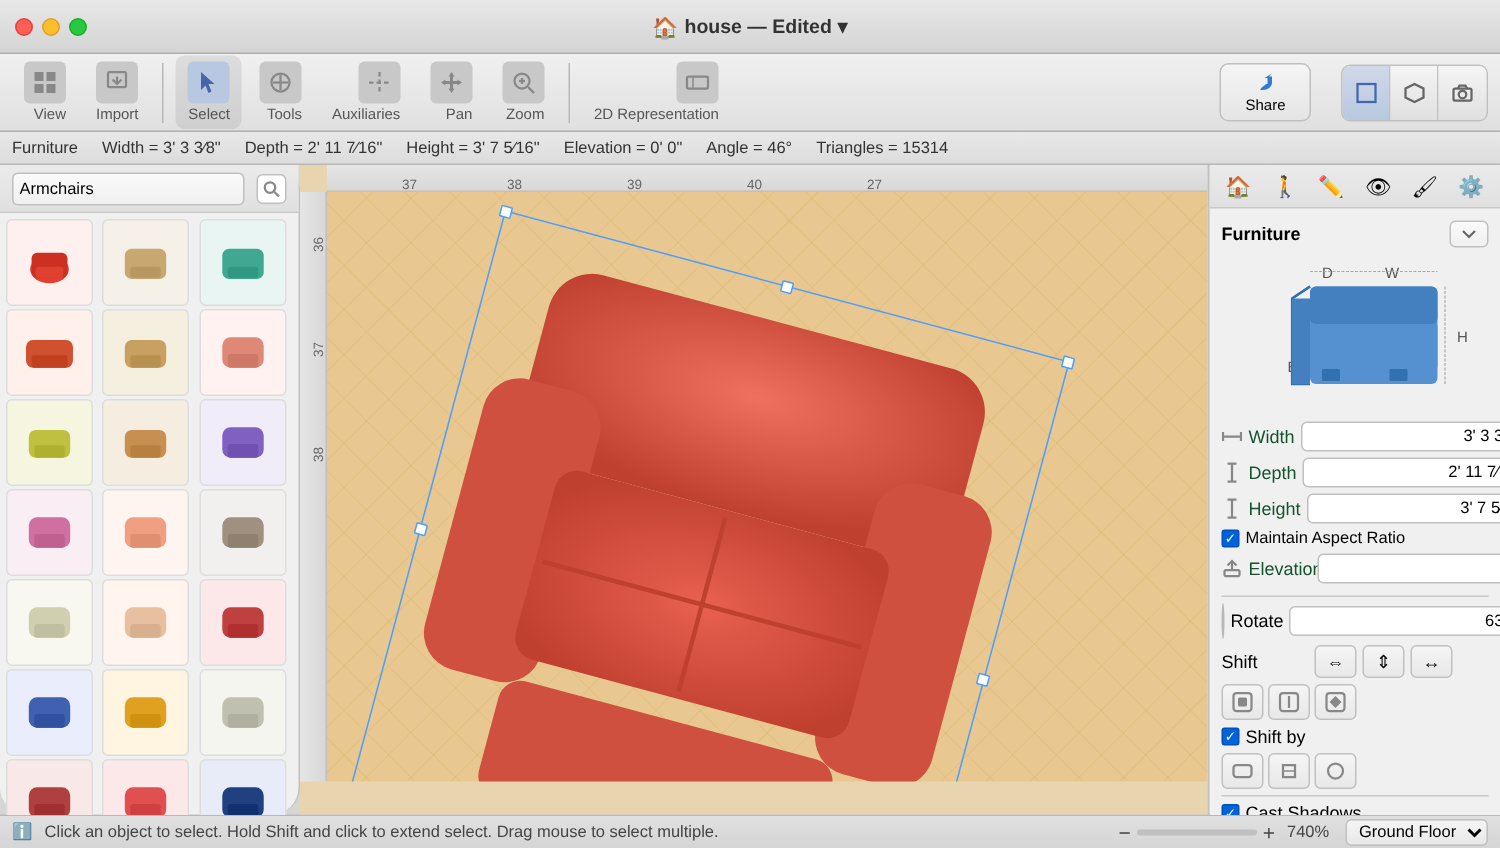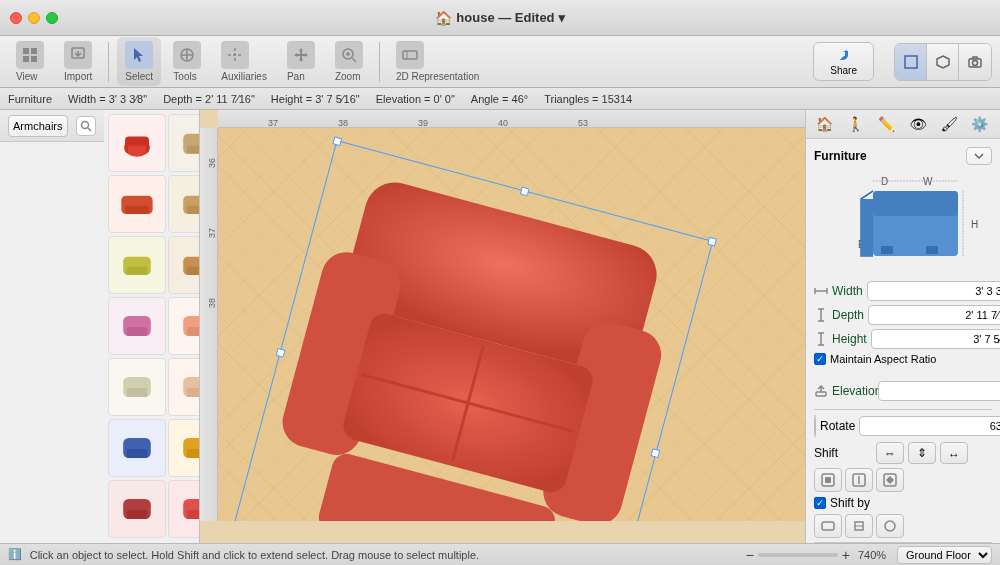--- a/index.html
+++ b/index.html
@@ -9,39 +9,39 @@
     #titlebar { height: 36px; background: linear-gradient(to bottom, #e8e8e8, #d4d4d4); display: flex; align-items: center; justify-content: center; position: relative; border-bottom: 1px solid #b0b0b0; }
     #titlebar .traffic-lights { position: absolute; left: 10px; display: flex; gap: 6px; }
     .traffic-light { width: 12px; height: 12px; border-radius: 50%; }
     .tl-red { background: #ff5f57; border: 1px solid #e0443e; }
     .tl-yellow { background: #ffbd2e; border: 1px solid #dea123; }
     .tl-green { background: #28c940; border: 1px solid #1aab29; }
     #titlebar .title { font-size: 13px; font-weight: 600; color: #333; display: flex; align-items: center; gap: 4px; }
 
     
     #toolbar { height: 52px; background: linear-gradient(to bottom, #f0f0f0, #e0e0e0); border-bottom: 1px solid #b0b0b0; display: flex; align-items: center; padding: 0 8px; gap: 4px; }
-    .toolbar-group { display: flex; flex-direction: column; align-items: flex-start; gap: 2px; padding: 4px 8px; cursor: pointer; border-radius: 6px; }
+    .toolbar-group { display: flex; flex-direction: column; align-items: flex-end; gap: 2px; padding: 4px 8px; cursor: pointer; border-radius: 6px; }
     .toolbar-btn-icon { width: 28px; height: 28px; background: #c8c8c8; border-radius: 4px; display: flex; align-items: center; justify-content: center; font-size: 14px; }
     .toolbar-label { font-size: 10px; color: #555; }
     .toolbar-separator { width: 1px; height: 40px; background: #b8b8b8; margin: 0 4px; }
     .toolbar-right { margin-left: auto; display: flex; align-items: center; gap: 20px; }
     .share-btn { background: linear-gradient(to bottom, #f5f5f5, #e5e5e5); border: 1px solid #c0c0c0; border-radius: 6px; padding: 4px 16px; font-size: 12px; cursor: pointer; display: flex; flex-direction: column; align-items: center; gap: 2px; }
     .view-mode-group { display: flex; border: 1px solid #c0c0c0; border-radius: 6px; overflow: hidden; }
     .view-mode-btn { width: 32px; height: 36px; background: linear-gradient(to bottom, #f5f5f5, #e0e0e0); border-right: 1px solid #c0c0c0; display: flex; align-items: center; justify-content: center; cursor: pointer; font-size: 14px; }
     .view-mode-btn:last-child { border-right: none; }
     .view-mode-btn.active { background: linear-gradient(to bottom, #d0d8e8, #b8c8e0); }
 
     
     #infobar { height: 22px; background: linear-gradient(to bottom, #e8e8e8, #dcdcdc); border-bottom: 1px solid #b8b8b8; display: flex; align-items: center; padding: 0 8px; font-size: 11px; color: #333; gap: 16px; }
 
     
     #main { display: flex; height: calc(565px - 36px - 52px - 22px - 22px); }
 
     
-    #sidebar { width: 200px; background: #f0f0f0; border-right: 1px solid #c0c0c0; display: flex; flex-direction: row; }
+    #sidebar { width: 200px; background: #f0f0f0; border-right: 1px solid #c0c0c0; display: flex; flex-direction: column; border-radius: 18px; }
     #sidebar-header { height: 32px; background: linear-gradient(to bottom, #ebebeb, #e0e0e0); border-bottom: 1px solid #c8c8c8; display: flex; align-items: center; padding: 0 8px; gap: 4px; }
     .sidebar-dropdown { flex: 1; height: 22px; border: 1px solid #c0c0c0; border-radius: 4px; background: linear-gradient(to bottom, #fafafa, #f0f0f0); font-size: 11px; padding: 0 4px; appearance: none; }
     #furniture-grid { display: grid; grid-template-columns: repeat(3, 1fr); gap: 2px; padding: 4px; overflow-y: auto; flex: 1; }
     .furniture-item { width: 58px; height: 58px; background: white; border: 1px solid #ddd; border-radius: 4px; display: flex; align-items: center; justify-content: center; cursor: pointer; overflow: hidden; }
 
     
     #canvas-area { flex: 1; background: #e8d5b0; position: relative; overflow: hidden; }
     .ruler-h { height: 18px; background: linear-gradient(to bottom, #e5e5e5, #d8d8d8); border-bottom: 1px solid #c0c0c0; display: flex; align-items: center; }
     .ruler-v { width: 18px; background: linear-gradient(to right, #e5e5e5, #d8d8d8); border-right: 1px solid #c0c0c0; position: absolute; top: 18px; left: 0; bottom: 22px; }
     .canvas-content { position: absolute; top: 18px; left: 18px; right: 0; bottom: 22px; background: #e8c890; overflow: hidden; }
@@ -67,21 +67,21 @@
     .rp-toolbar { height: 40px; background: linear-gradient(to bottom, #ebebeb, #e0e0e0); border-bottom: 1px solid #c8c8c8; display: flex; align-items: center; justify-content: space-around; padding: 0 4px; }
     .rp-icon-btn { width: 28px; height: 28px; display: flex; align-items: center; justify-content: center; border-radius: 4px; cursor: pointer; font-size: 14px; }
     .rp-section { padding: 8px; }
     .furniture-preview { display: flex; align-items: center; justify-content: space-between; margin-bottom: 8px; }
     .furniture-dropdown-btn { font-size: 11px; border: 1px solid #c0c0c0; border-radius: 4px; background: linear-gradient(to bottom, #fafafa, #f0f0f0); padding: 2px 6px; cursor: pointer; display: flex; align-items: center; gap: 2px; }
     .preview-3d { width: 160px; height: 100px; margin: 0 auto 8px; display: flex; align-items: center; justify-content: center; }
     .dimension-row { display: flex; align-items: center; margin-bottom: 4px; gap: 4px; }
     .dim-icon { width: 16px; height: 16px; display: flex; align-items: center; justify-content: center; }
     .dim-label { width: 42px; font-size: 12px; color: #14532d; }
     .dim-input { flex: 1; height: 20px; border: 1px solid #c0c0c0; border-radius: 4px; background: white; padding: 0 4px; font-size: 11px; text-align: right; }
-    .aspect-ratio-row { display: flex; align-items: flex-start; gap: 4px; margin-bottom: 16px; }
+    .aspect-ratio-row { display: flex; align-items: flex-start; gap: 4px; margin-bottom: 4px; }
     .checkbox { width: 12px; height: 12px; border: 1px solid #888; background: white; display: flex; align-items: center; justify-content: center; border-radius: 2px; cursor: pointer; }
     .checkbox.checked { background: #0063d8; border-color: #0050c0; }
     .checkbox.checked::after { content: '✓'; color: white; font-size: 9px; }
     .elevation-row { display: flex; align-items: center; margin-bottom: 8px; gap: 4px; }
     .section-divider { height: 1px; background: #c8c8c8; margin: 4px 0; }
     .rotate-row { display: flex; align-items: center; gap: 4px; margin-bottom: 4px; }
     .rotate-dial { width: 24px; height: 24px; border-radius: 50%; background: linear-gradient(135deg, #e8e8e8, #d0d0d0); border: 1px solid #b8b8b8; }
     .flip-row { display: flex; align-items: center; gap: 4px; margin-bottom: 4px; }
     .flip-btn { width: 28px; height: 22px; background: linear-gradient(to bottom, #f5f5f5, #e8e8e8); border: 1px solid #c0c0c0; border-radius: 4px; display: flex; align-items: center; justify-content: center; cursor: pointer; font-size: 12px; }
     .icon-group-3 { display: flex; gap: 3px; margin-bottom: 4px; }
@@ -388,21 +388,21 @@
   </div>
 
   <div id="canvas-area">
 
     <div class="ruler-h" style="margin-left:18px;position:relative;overflow:hidden;">
       <div style="position:relative;width:100%;height:18px;display:flex;align-items:flex-end;">
         <span style="position:absolute;left:50px;font-size:9px;color:#666;">37</span>
         <span style="position:absolute;left:120px;font-size:9px;color:#666;">38</span>
         <span style="position:absolute;left:200px;font-size:9px;color:#666;">39</span>
         <span style="position:absolute;left:280px;font-size:9px;color:#666;">40</span>
-        <span style="position:absolute;left:360px;font-size:9px;color:#666;">53</span>
+        <span style="position:absolute;left:360px;font-size:9px;color:#666;">27</span>
       </div>
     </div>
 
     <div class="ruler-v">
       <div style="position:relative;height:100%;display:flex;flex-direction:column;padding-top:30px;gap:60px;">
         <span style="font-size:9px;color:#666;writing-mode:vertical-lr;transform:rotate(180deg);">36</span>
         <span style="font-size:9px;color:#666;writing-mode:vertical-lr;transform:rotate(180deg);">37</span>
         <span style="font-size:9px;color:#666;writing-mode:vertical-lr;transform:rotate(180deg);">38</span>
       </div>
     </div>

